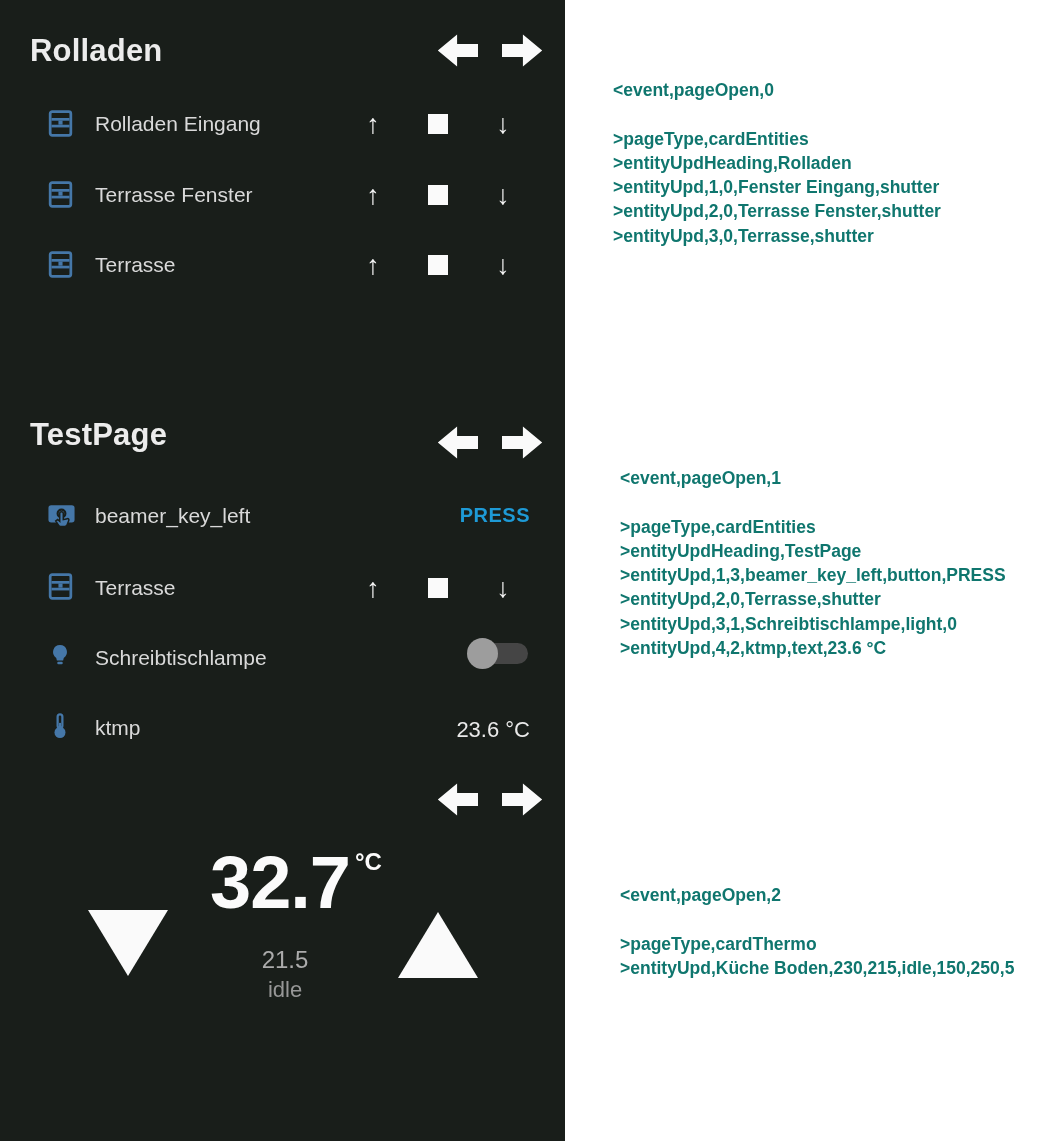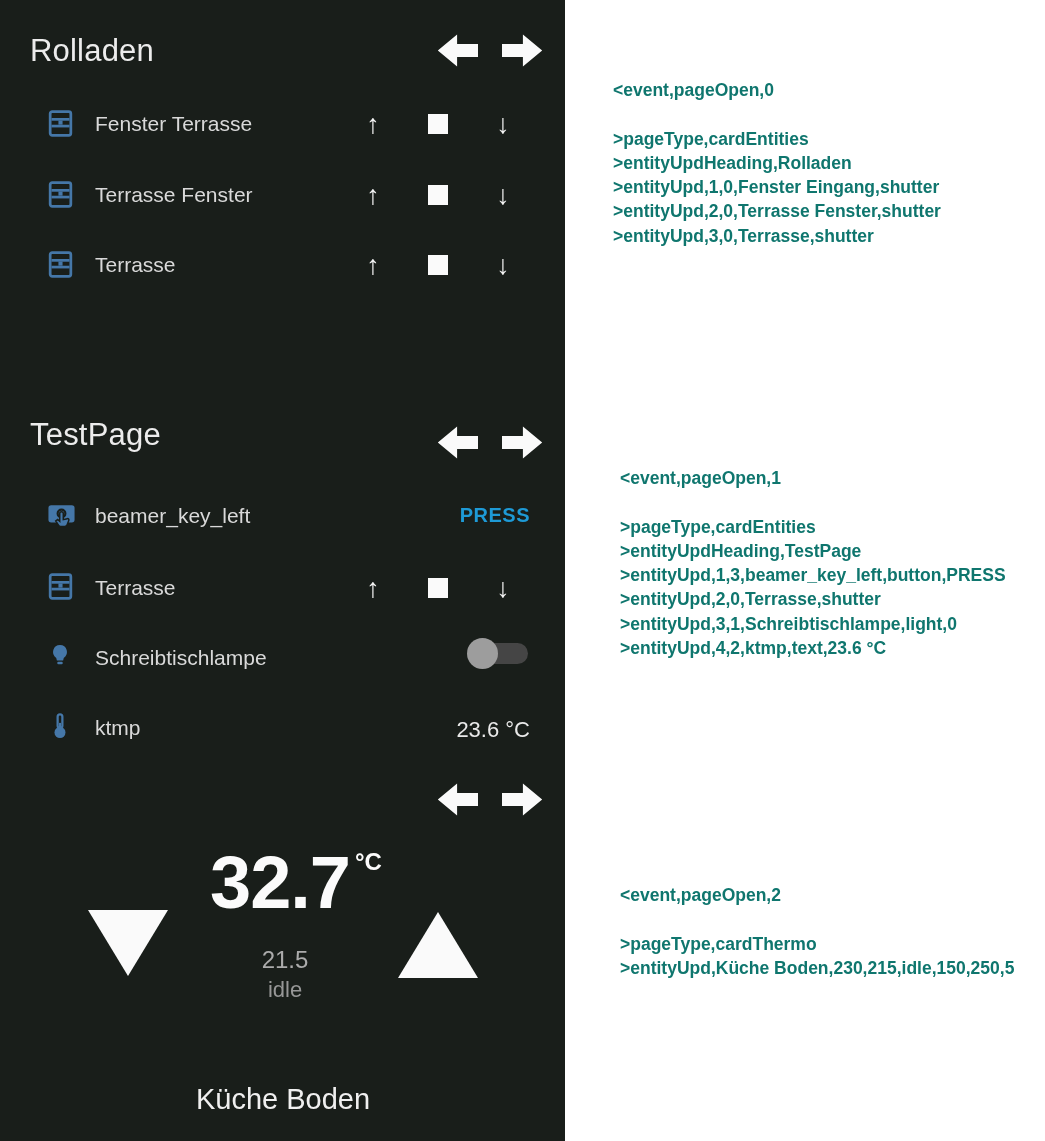--- a/index.html
+++ b/index.html
@@ -1,20 +1,20 @@
 <!DOCTYPE html>
 <html><head>
 <meta charset="utf-8">
 <style>
   * { margin:0; padding:0; box-sizing:border-box; }
   html,body { background:#ffffff; }
   .stage { position:relative; width:1045px; height:1141px; background:#ffffff; overflow:hidden;
            font-family:"Liberation Sans", sans-serif; }
   .panel { position:absolute; left:0; top:0; width:565px; height:1141px; background:#191e1a; }
-  .card-title { position:absolute; left:30px; font-size:31px; font-weight:400; color:#ececec; letter-spacing:0.2px; }
+  .card-title { position:absolute; left:30px; font-size:31px; font-weight:700; color:#ececec; letter-spacing:0.2px; }
   .nav-btn { position:absolute; width:41px; height:37px; cursor:pointer; }
   .entity-label { position:absolute; left:95px; font-size:21px; color:#d9d9d9; white-space:nowrap; }
   .icon-box { position:absolute; left:45px; width:33px; height:33px; }
   .ctl-arrow { position:absolute; width:32px; text-align:center; font-size:27px; color:#f3f3f3;
                line-height:32px; cursor:pointer; }
   .ctl-up { left:357px; }
   .ctl-down { left:487px; }
   .ctl-square { position:absolute; left:428px; width:20px; height:20px; background:#fafafa; cursor:pointer; }
   .press-label { position:absolute; left:420px; width:110px; text-align:right; font-size:20px;
                  font-weight:700; color:#1e9ad6; letter-spacing:0.5px; cursor:pointer; }
@@ -59,21 +59,21 @@
     </div>
 
     <div class="icon-box" style="top:108px">
       <svg width="31" height="31" viewBox="0 0 24 24">
           <rect x="4" y="2.8" width="16" height="18.4" rx="1.6" fill="none" stroke="#4577a8" stroke-width="2.1"></rect>
           <line x1="5" y1="8.8" x2="19" y2="8.8" stroke="#4577a8" stroke-width="2.1"></line>
           <line x1="5" y1="14" x2="19" y2="14" stroke="#4577a8" stroke-width="2.1"></line>
           <rect x="10.4" y="9.7" width="3.2" height="3.2" fill="#4577a8"></rect>
         </svg>
     </div>
-    <div class="entity-label" style="top:112px">Fenster Terrasse</div>
+    <div class="entity-label" style="top:112px">Rolladen Eingang</div>
     <div class="ctl-arrow ctl-up" style="top:108px">↑</div>
     <div class="ctl-square" style="top:114px"></div>
     <div class="ctl-arrow ctl-down" style="top:108px">↓</div>
 
     <div class="icon-box" style="top:179px">
       <svg width="31" height="31" viewBox="0 0 24 24">
           <rect x="4" y="2.8" width="16" height="18.4" rx="1.6" fill="none" stroke="#4577a8" stroke-width="2.1"></rect>
           <line x1="5" y1="8.8" x2="19" y2="8.8" stroke="#4577a8" stroke-width="2.1"></line>
           <line x1="5" y1="14" x2="19" y2="14" stroke="#4577a8" stroke-width="2.1"></line>
           <rect x="10.4" y="9.7" width="3.2" height="3.2" fill="#4577a8"></rect>
@@ -163,21 +163,20 @@
         <path d="M0 5.8 H10.2 V1.2 L19.6 9 L10.2 16.8 V12.2 H0 Z" fill="#fafafa"></path>
       </svg>
     </div>
 
     <div class="big-temp">32.7</div>
     <div class="temp-unit">°C</div>
     <div class="tri tri-down"></div>
     <div class="tri tri-up"></div>
     <div class="target-temp">21.5</div>
     <div class="thermo-state">idle</div>
-    <div class="thermo-name">Küche Boden</div>
   </div>
 
   <div class="log-block" style="left:613px;top:78px">
     <div class="log-line">&lt;event,pageOpen,0</div>
     <div class="log-line"></div>
     <div class="log-line">&gt;pageType,cardEntities</div>
     <div class="log-line">&gt;entityUpdHeading,Rolladen</div>
     <div class="log-line">&gt;entityUpd,1,0,Fenster Eingang,shutter</div>
     <div class="log-line">&gt;entityUpd,2,0,Terrasse Fenster,shutter</div>
     <div class="log-line">&gt;entityUpd,3,0,Terrasse,shutter</div>

